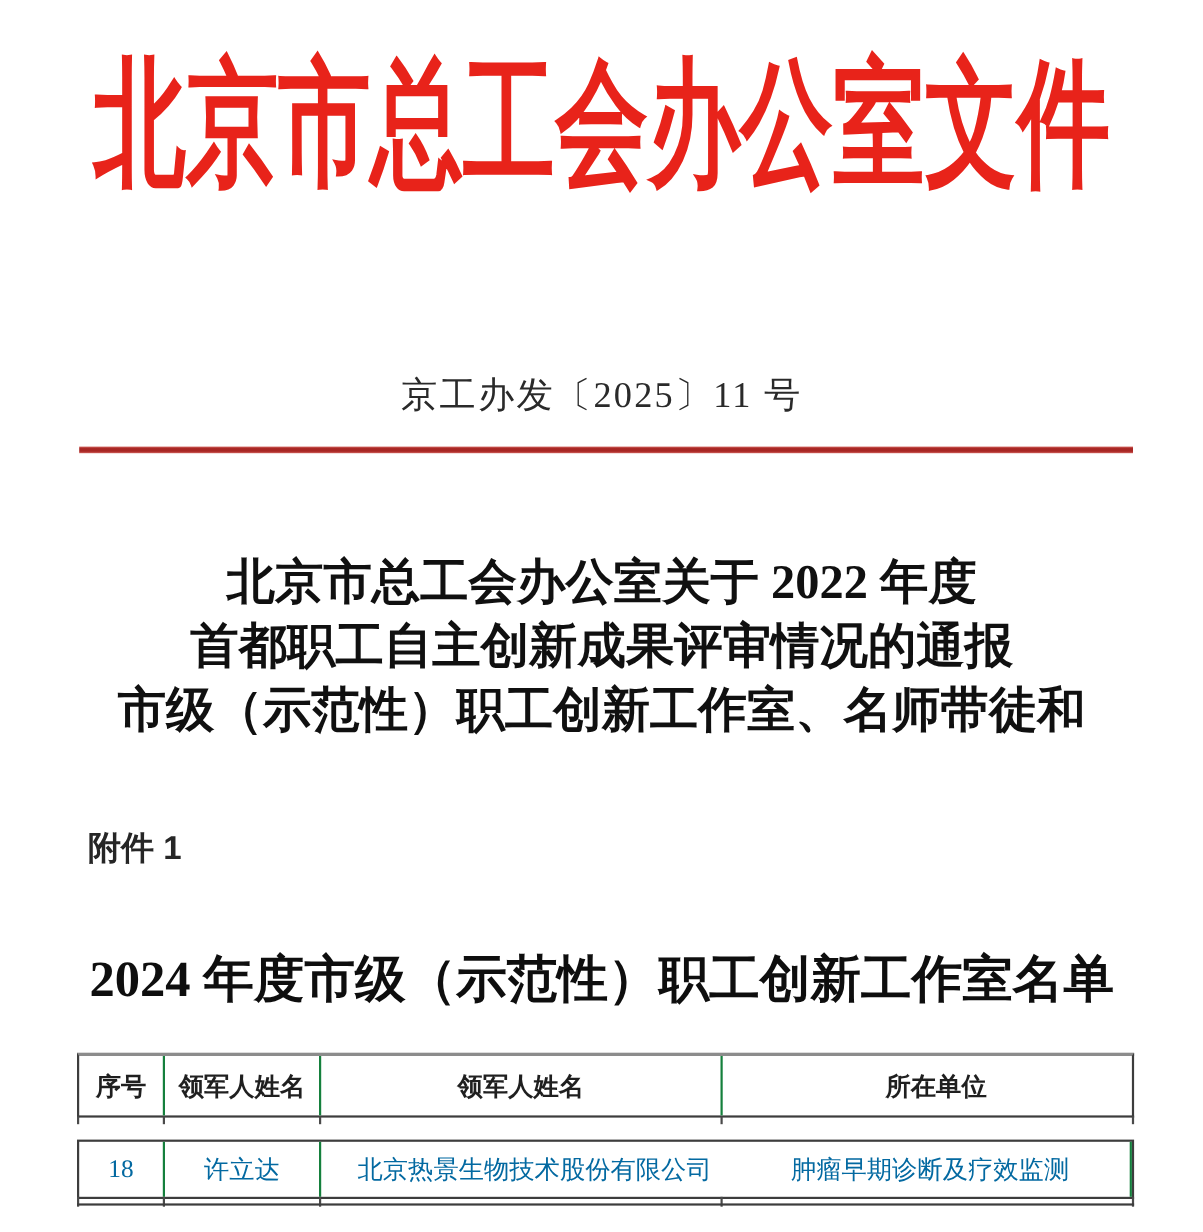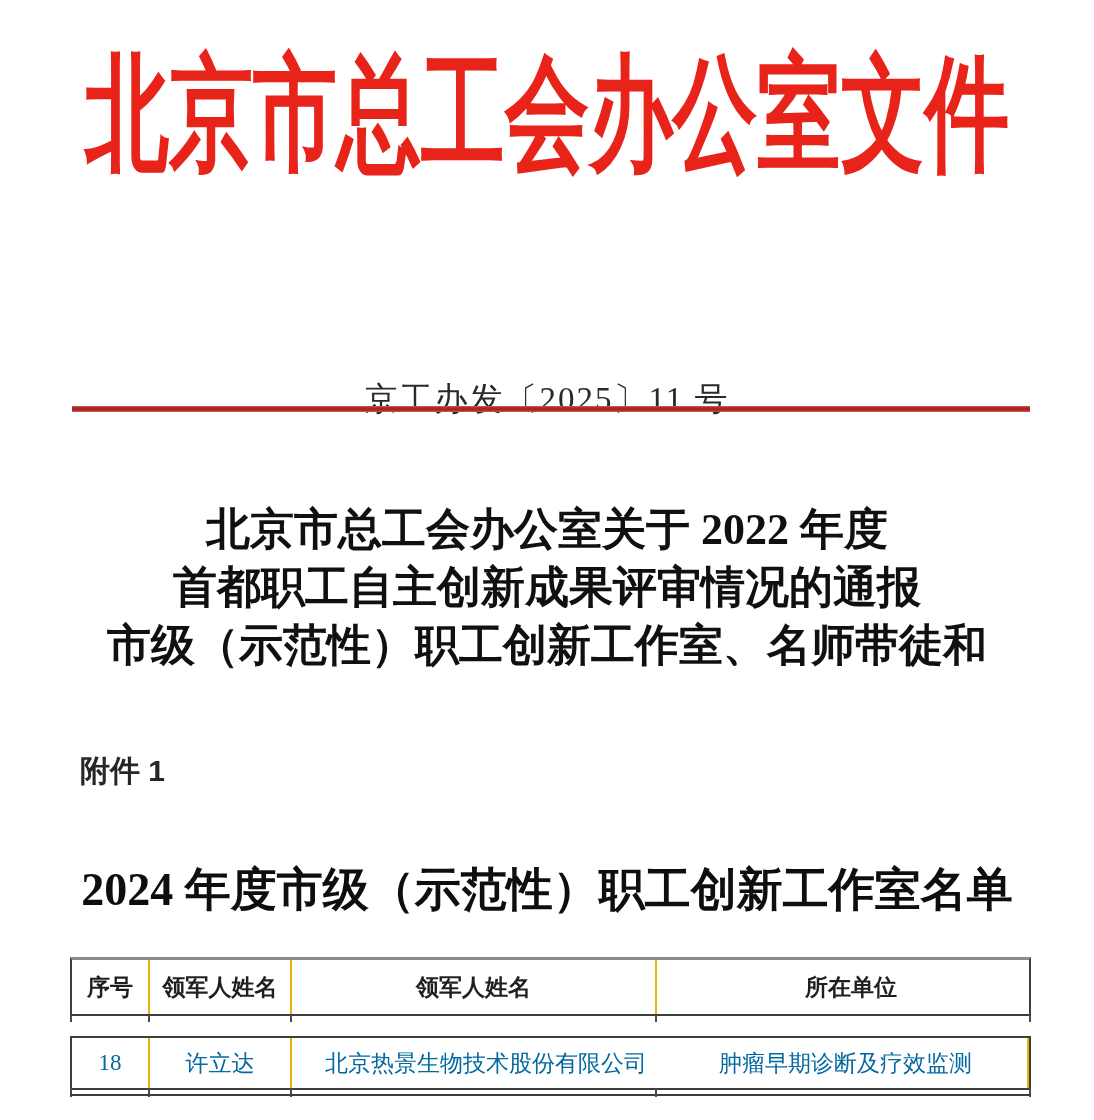--- a/index.html
+++ b/index.html
@@ -30,21 +30,20 @@
   }
 
   
   .doc-number {
     position: absolute;
     top: 337px; left: 0; right: 0;
     text-align: center;
     font-size: 33px;
     letter-spacing: 2px;
     color: #2a2a2a;
-    margin-top: 40px;
   }
 
   
   .red-rule {
     position: absolute;
     top: 406px; left: 72px;
     width: 958px; height: 6px;
     background: linear-gradient(to bottom, #d0605b 0%, var(--separator-red, #a82623) 30%, var(--separator-red, #a82623) 70%, #d0605b 100%);
   }
 
@@ -103,21 +102,21 @@
   .tbl-body {
     top: 1036px;
     height: 54px;
     font-size: 23px;
     color: #0369a1;
   }
   .cell {
     display: flex;
     align-items: center;
     justify-content: center;
-    border-right: 2px solid #eab308;
+    border-right: 2px solid #15803d;
     white-space: nowrap;
     overflow: hidden;
   }
   .c1 { flex: 0 0 78px; }
   .c2 { flex: 0 0 142px; }
   .c3 { flex: 0 0 365px; }
   .c4 { flex: 1 1 auto; border-right: none; margin-left: 16px; }
 
   
   .stub {

